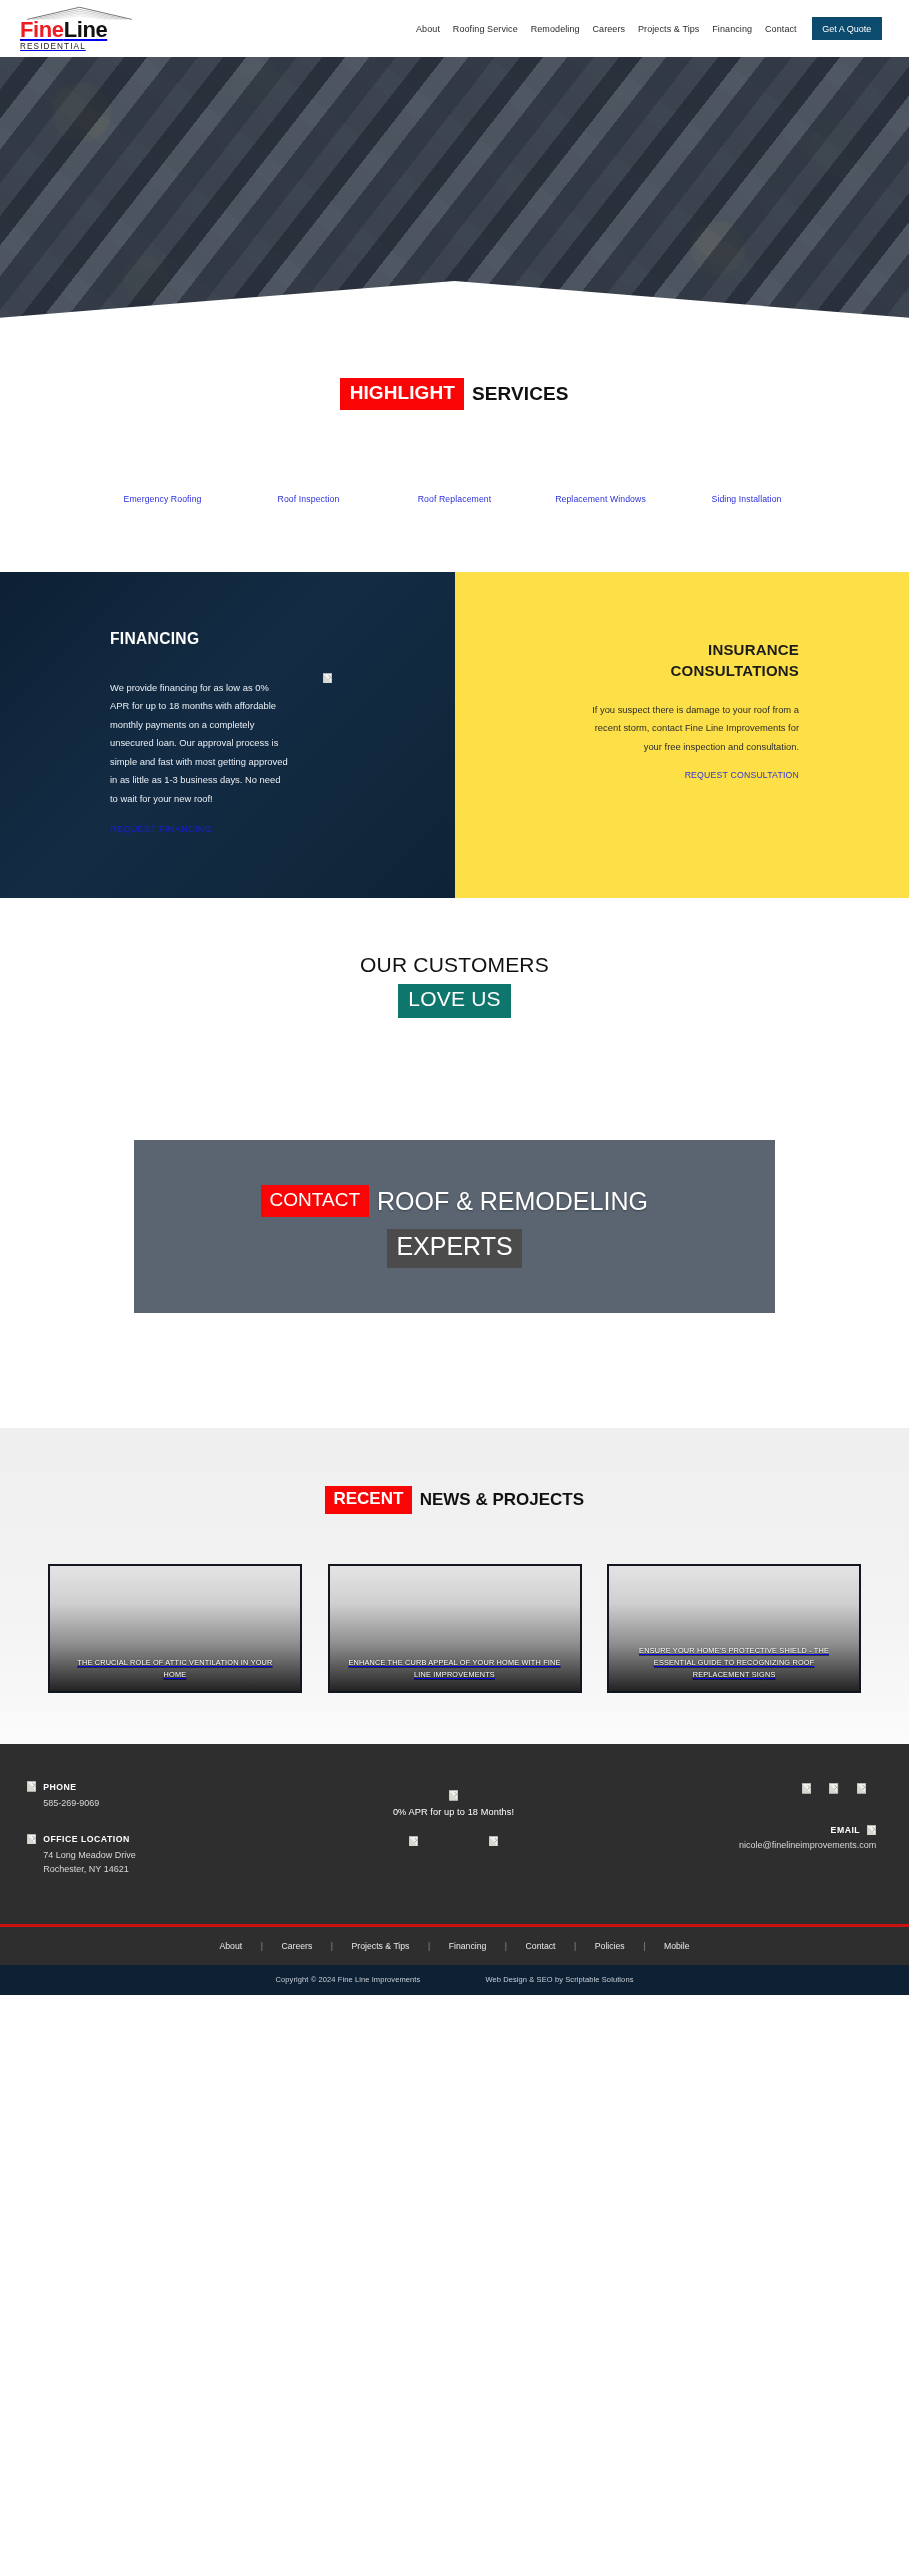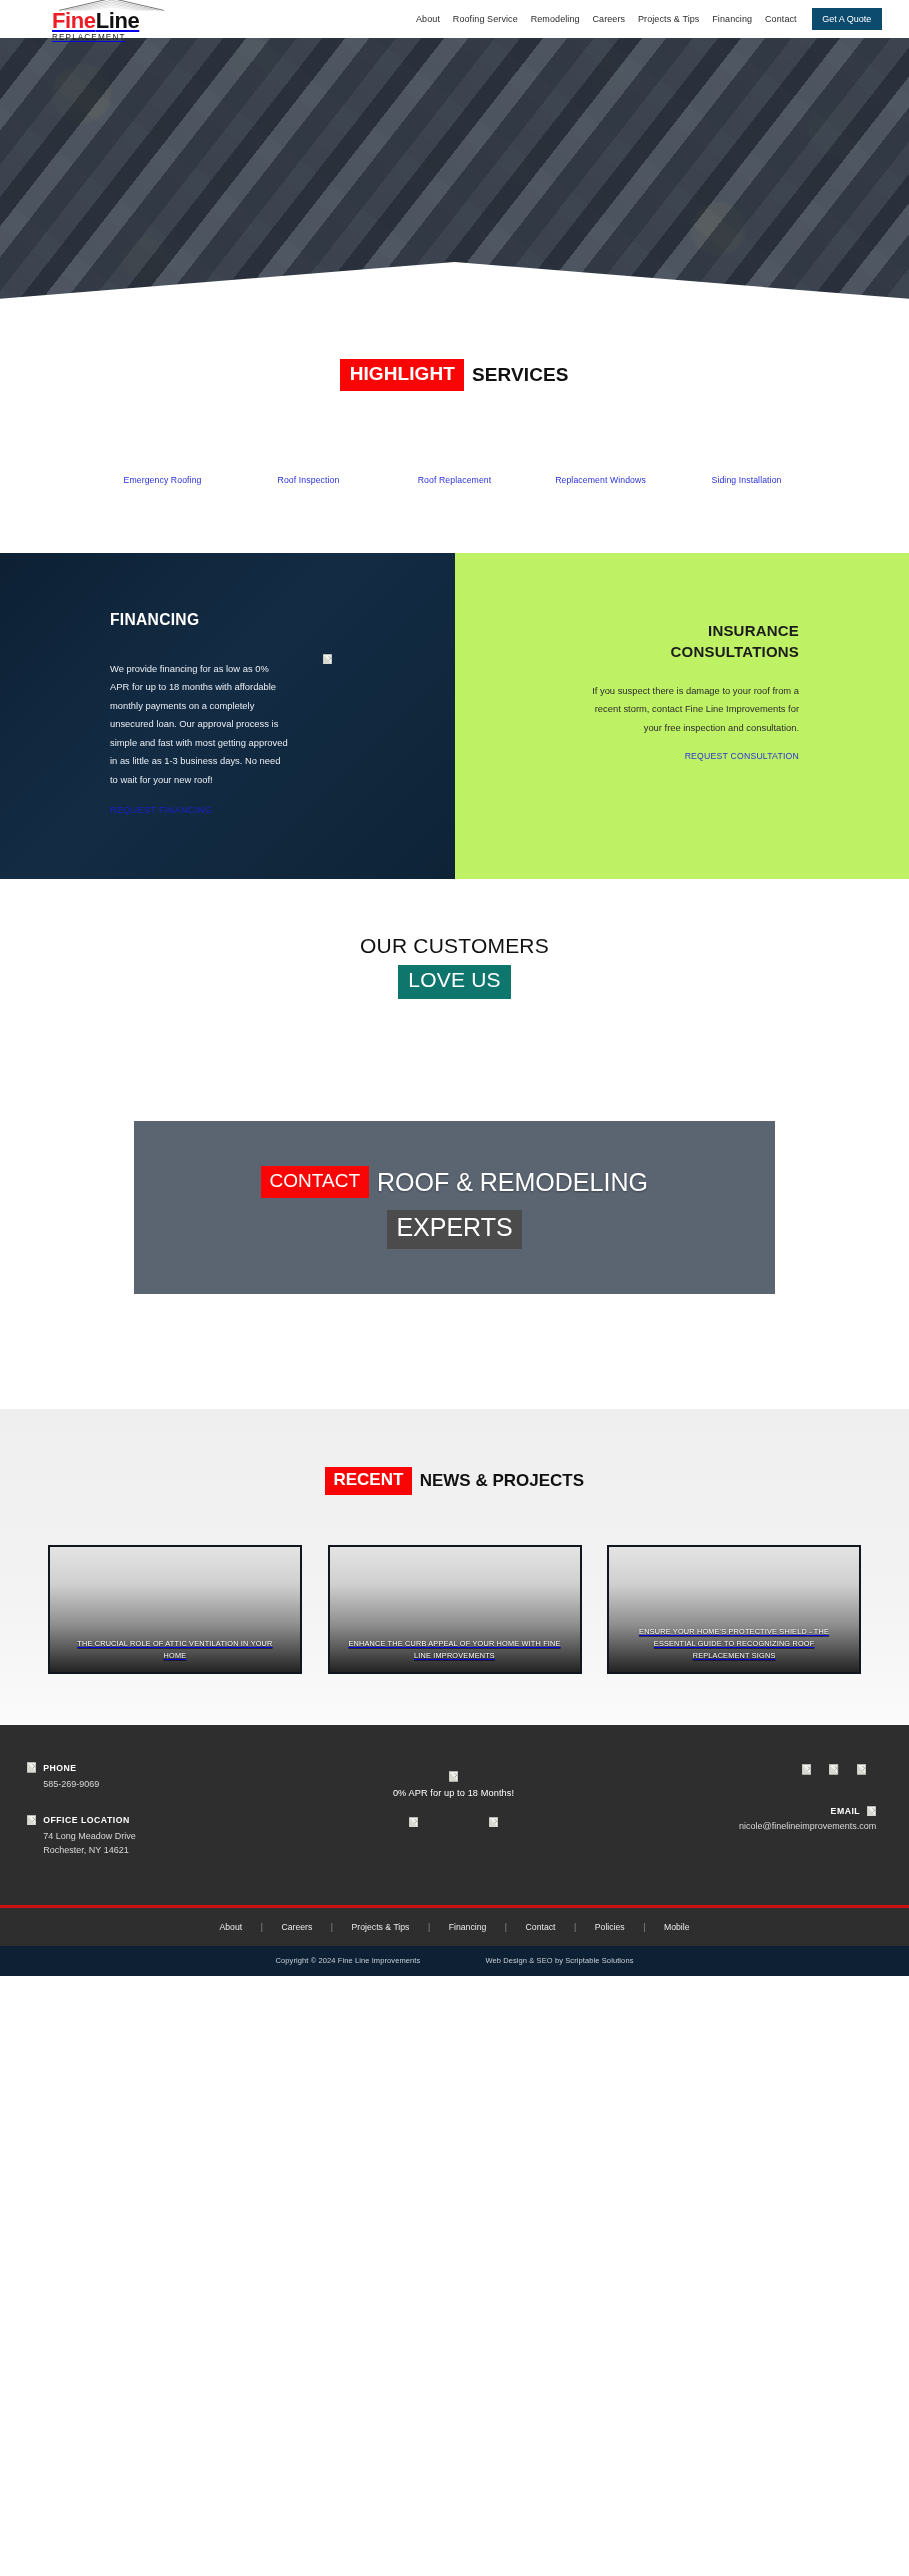--- a/index.html
+++ b/index.html
@@ -6,27 +6,26 @@
   html, body {
     width: 909px;
     background: #fff;
     font-family: "Liberation Sans", sans-serif;
     -webkit-font-smoothing: antialiased;
   }
   body { width: 909px; overflow-x: hidden; }
 
   
   .header {
-    height: 38px;
+    height: 57px;
     background: #ffffff;
     display: flex;
     align-items: center;
     position: relative;
     z-index: 20;
-    padding-left: 32px;
   }
   .logo-wrap {
     margin-left: 20px;
     width: 124px;
     height: 45px;
     display: flex;
     flex-direction: column;
     justify-content: center;
     position: relative;
   }
@@ -219,21 +218,21 @@
     display: inline-block;
     width: 9.2px; height: 10.7px;
     vertical-align: middle;
     position: relative;
   }
   .broken-img svg { display:block; width:9.2px; height:10.7px; }
   .fin-broken { position:absolute; left: 323px; top: 101px; }
 
   .ins-col {
     width: 455px;
-    background: #bef264;
+    background: #fde047;
     padding: 67px 110px 64px 0;
     text-align: right;
   }
   .ins-h {
     color: #1b1b1b;
     font-size: 15px;
     font-weight: 700;
     line-height: 21px;
     letter-spacing: 0.2px;
   }
@@ -492,21 +491,21 @@
       <polyline points="2,21 84,2 166,21" fill="none" stroke="#3b3b3b" stroke-width="1.1"></polyline>
       <polyline points="10,21 84,5.2 158,21" fill="none" stroke="#8a8a8a" stroke-width="0.8"></polyline>
       <polyline points="18,21 84,8 150,21" fill="none" stroke="#9d9d9d" stroke-width="0.7"></polyline>
       <polyline points="26,21 84,10.5 142,21" fill="none" stroke="#b0b0b0" stroke-width="0.7"></polyline>
       <polyline points="34,21 84,13 134,21" fill="none" stroke="#c0c0c0" stroke-width="0.6"></polyline>
       <polyline points="42,21 84,15.5 126,21" fill="none" stroke="#cfcfcf" stroke-width="0.6"></polyline>
     </svg>
     <div class="logo-name">
       <span class="logo-fine">Fine</span><span class="logo-line">Line</span>
     </div>
-    <div class="logo-sub">REPLACEMENT</div>
+    <div class="logo-sub">RESIDENTIAL</div>
   </a>
 
   <nav class="nav">
     <a class="nav-item" href="#">About</a>
     <a class="nav-item" href="#">Roofing Service</a>
     <a class="nav-item" href="#">Remodeling</a>
     <a class="nav-item" href="#">Careers</a>
     <a class="nav-item" href="#">Projects &amp; Tips</a>
     <a class="nav-item" href="#">Financing</a>
     <a class="nav-item" href="#">Contact</a>

